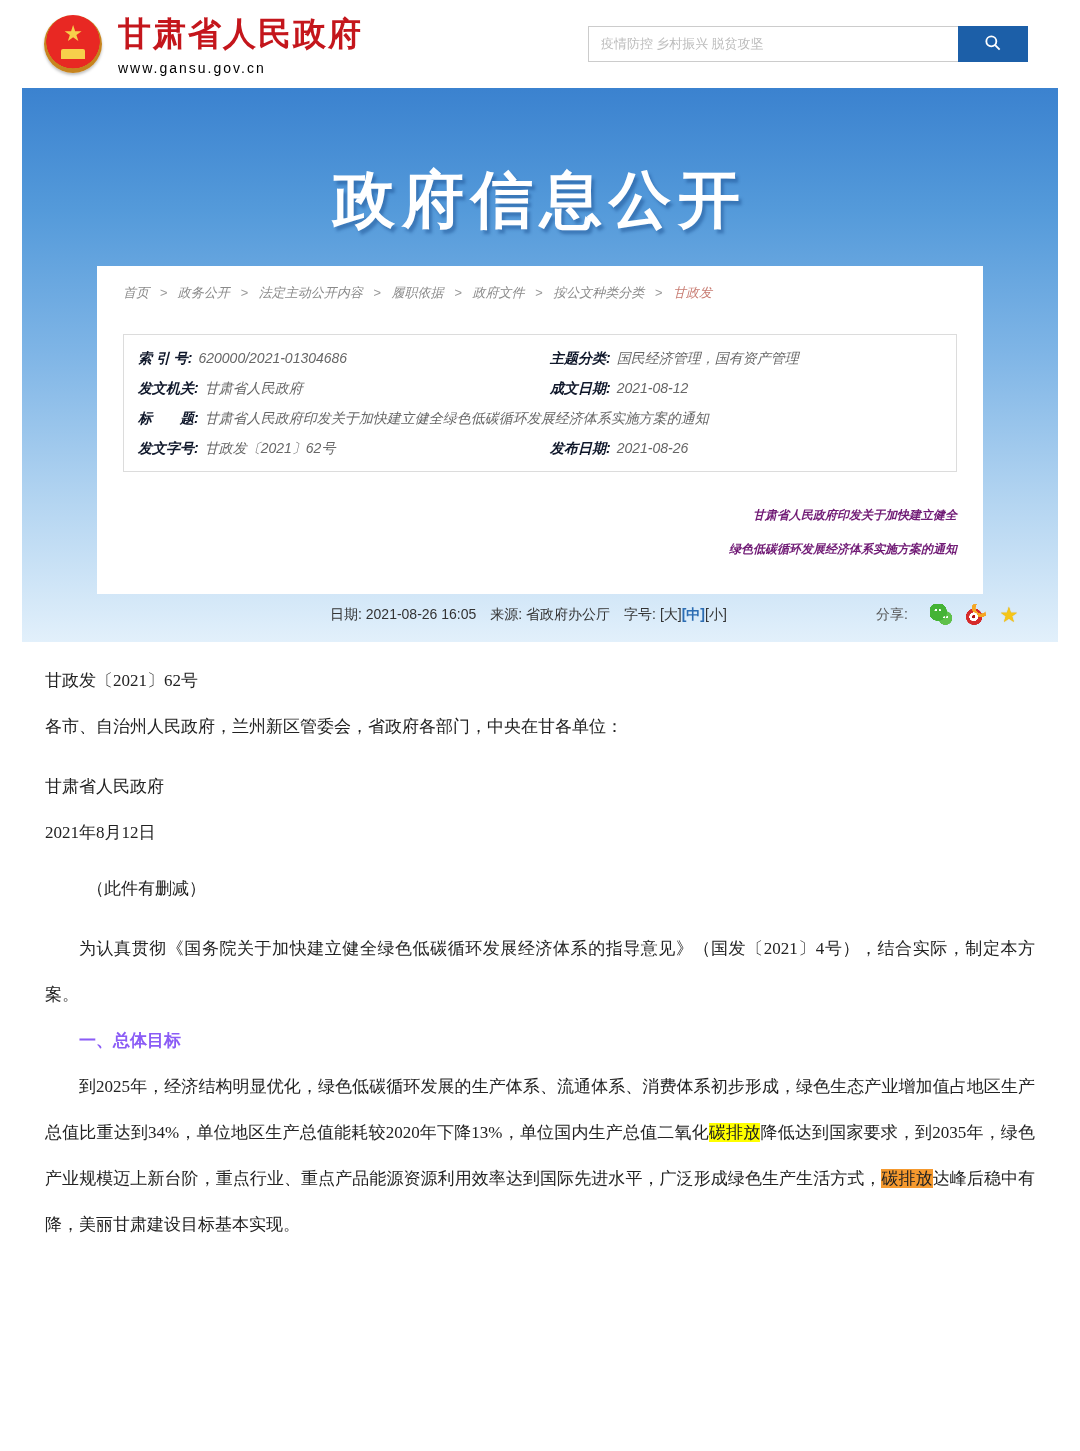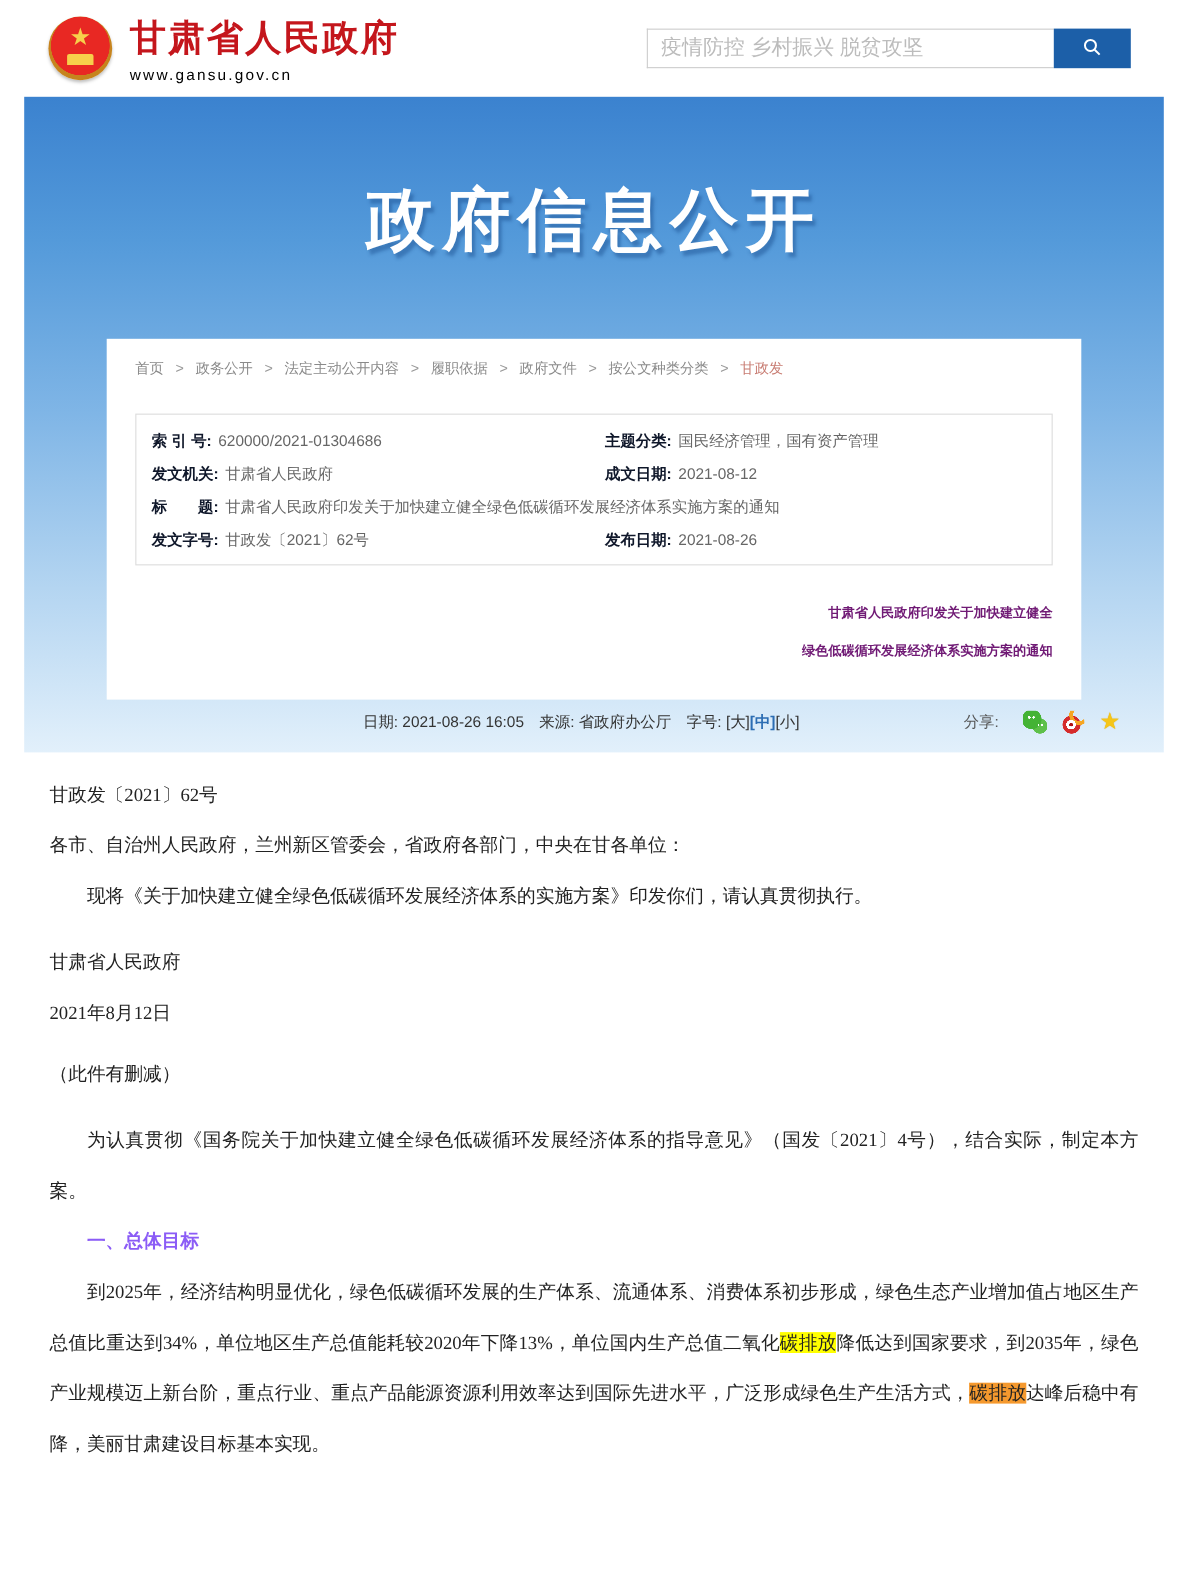--- a/index.html
+++ b/index.html
@@ -13,33 +13,33 @@
             box-shadow:0 2px 3px rgba(0,0,0,.25); }
   .emblem .star { position:absolute; left:0; right:0; top:6px; text-align:center;
                   color:#f7d04b; font-size:22px; line-height:26px; }
   .emblem .gate { position:absolute; left:17px; right:17px; bottom:14px; height:10px;
                   background:#f7d04b; border-radius:2px 2px 0 0; }
   .site-ident { margin-left:16px; }
   .site-title { color:#c4161c; font-size:33px; font-weight:bold; letter-spacing:2px; }
   .site-url { color:#000000; font-size:14px; letter-spacing:2px; margin-top:3px; }
   .search-wrap { margin-left:auto; display:flex; height:36px; width:440px; }
   .search-input { flex:1; border:1px solid #ccc; border-right:none; padding:0 12px;
-                  font-size:19px; color:#333; outline:none; }
+                  font-size:13px; color:#333; outline:none;font-family:Liberation Serif, serif; }
   .search-input::placeholder { color:#bcbcbc; }
   .search-btn { width:70px; background:#1c5fa8; border:none; cursor:pointer;
                 display:flex; align-items:center; justify-content:center; }
 
   
   .banner { margin:0 22px; background:linear-gradient(180deg,#3b82cf 0%,#549ada 22%,#7fb5e6 48%,#b4d5f1 75%,#e2f0fb 100%);
             padding-bottom:10px; }
   .banner-title { text-align:center; padding-top:70px; color:#fff; font-size:62px; font-weight:bold;
                   letter-spacing:7px; text-shadow:3px 4px 3px rgba(25,75,140,.45); }
 
   
-  .doc-card { width:886px; margin:66px auto 0; background:#fff; padding:14px 26px 28px; }
+  .doc-card { width:886px; margin:24px auto 0; background:#fff; padding:14px 26px 28px;font-style:italic; }
   .breadcrumb { font-size:13px; color:#8a8a8a; padding-top:4px; }
   .breadcrumb .bc-item { color:#8a8a8a; cursor:pointer; }
   .breadcrumb .bc-item.current { color:#c87c72; }
   .breadcrumb .sep { margin:0 7px; color:#9a9a9a; }
 
   .meta-table { margin-top:32px; border:1px solid #dcdcdc; padding:8px 4px; display:flex; flex-wrap:wrap; }
   .meta-cell { font-size:14px; color:#666; padding:6px 10px; line-height:18px; }
   .meta-cell.half { width:50%; } .meta-cell.full { width:100%; }
   .meta-label { color:#0f172a; font-weight:bold; margin-right:6px; white-space:pre;text-align:center; }
 
@@ -70,21 +70,21 @@
       radial-gradient(circle at 46% 58%, #d52b2b 0 46%, transparent 48%); }
   .star-icon { color:#f5c518; font-size:21px; line-height:22px; text-align:center; text-shadow:0 0 1px #d9a404; }
 
   
   .doc-body { padding:16px 45px 0; font-family:"Liberation Serif","DejaVu Serif",serif;
               font-size:17px; color:#222; line-height:46px; }
   .doc-body p { text-align:justify; }
   .center { text-align:center; }
   .indent { text-indent:2em; }
   .right-sign { text-align:right; padding-right:95px; }
-  .note-line { margin-top:10px; }
+  .note-line { margin-top:10px;margin-left:42px; }
   .plan-title { text-align:center; font-weight:bold; font-size:18px; line-height:38px; }
   .plan-title-block { margin-top:26px; }
   .preface { margin-top:14px; }
   .sec-heading { font-family:"Liberation Sans","DejaVu Sans",sans-serif; font-weight:bold;
                  color:#8b5cf6; text-indent:2em; }
   .hl-yellow { background:#ffff00; }
   .hl-orange { background:#f5992e; }
   .sign-block { margin-top:14px; }
 </style>
 </head>
@@ -174,21 +174,20 @@
       <span class="share-icon wechat-icon"></span>
       <span class="share-icon weibo-icon"></span>
       <span class="share-icon star-icon">★</span>
     </span>
   </div>
 </div>
 
 <div class="doc-body">
   <p class="center">甘政发〔2021〕62号</p>
   <p>各市、自治州人民政府，兰州新区管委会，省政府各部门，中央在甘各单位：</p>
-  <p class="indent">现将《关于加快建立健全绿色低碳循环发展经济体系的实施方案》印发你们，请认真贯彻执行。</p>
 
   <div class="sign-block">
     <p class="right-sign">甘肃省人民政府</p>
     <p class="right-sign">2021年8月12日</p>
   </div>
 
   <p class="note-line">（此件有删减）</p>
 
 
   <p class="indent preface">为认真贯彻《国务院关于加快建立健全绿色低碳循环发展经济体系的指导意见》（国发〔2021〕4号），结合实际，制定本方案。</p>

